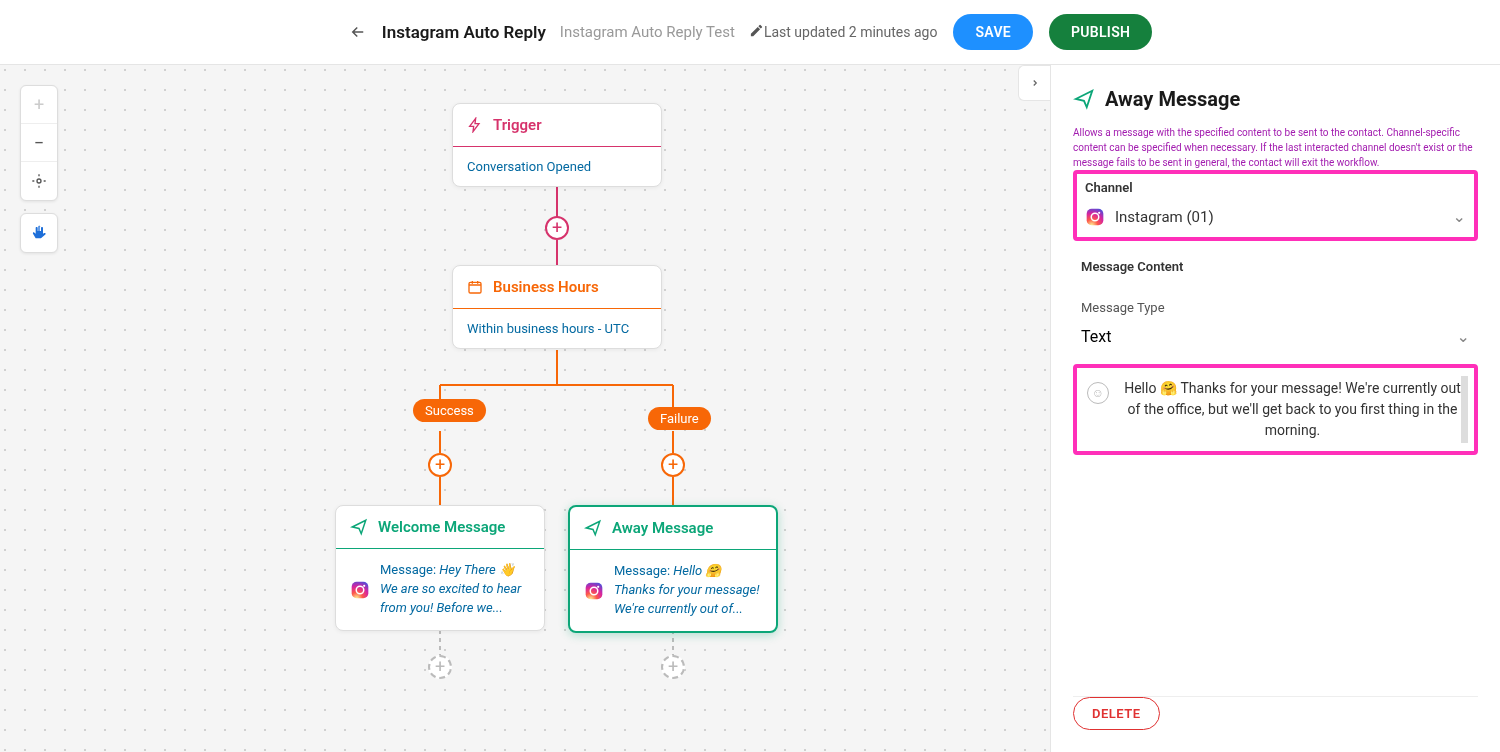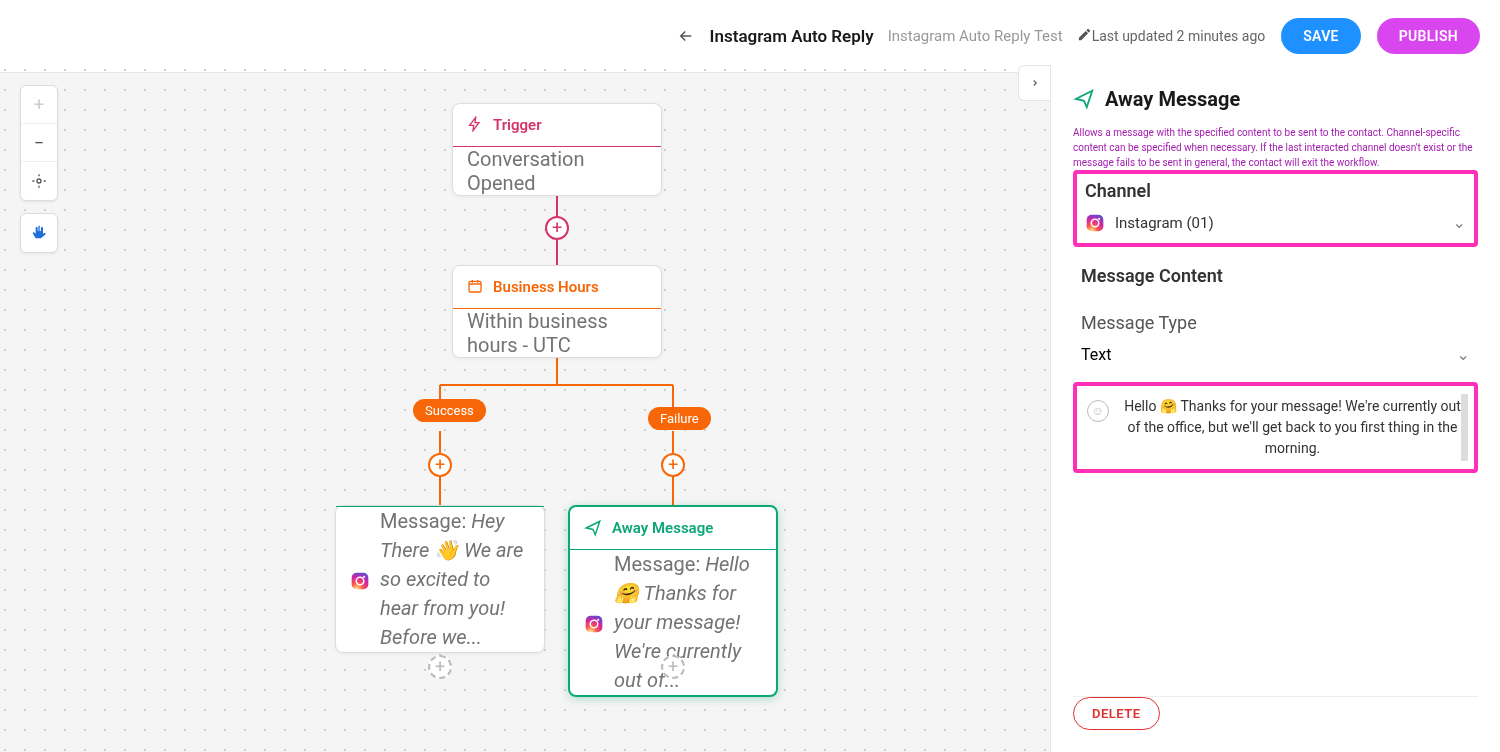--- a/index.html
+++ b/index.html
@@ -1,37 +1,37 @@
 <!DOCTYPE html>
 <html><head>
 <meta charset="utf-8">
 <style>
 *{box-sizing:border-box;margin:0;padding:0;font-family:-apple-system,BlinkMacSystemFont,"Segoe UI",Roboto,sans-serif}
 body{background:#f5f5f5;width:1500px;height:752px;overflow:hidden;position:relative}
-.header{height:73px;background:#fff;border-bottom:1px solid #e5e5e5;display:flex;align-items:center;padding:0 20px;justify-content:flex-end}
+.header{height:65px;background:#fff;border-bottom:1px solid #e5e5e5;display:flex;align-items:center;padding:0 20px;justify-content:center}
 .header-left{display:flex;align-items:center;gap:14px}
 .back-arrow{width:20px;height:20px;cursor:pointer;display:flex;align-items:center;justify-content:center;color:#555}
 .title{font-size:17px;font-weight:600;color:#1a1a1a}
 .subtitle{font-size:15px;color:#999}
 .edit-icon{color:#555;cursor:pointer}
 .header-right{display:flex;align-items:center;gap:16px}
 .updated{font-size:14px;color:#666}
 .btn{padding:10px 22px;border-radius:22px;font-size:14px;font-weight:600;border:none;cursor:pointer;letter-spacing:0.3px}
 .btn-save{background:#1e90ff;color:#fff}
-.btn-publish{background:#d946ef;color:#fff}
+.btn-publish{background:#15803d;color:#fff}
 .canvas{position:absolute;top:65px;left:0;width:1050px;height:687px;background-image:radial-gradient(circle,#d0d0d0 1px,transparent 1px);background-size:20px 20px;background-position:-5px -5px}
 .toolbar{position:absolute;top:20px;left:20px;display:flex;flex-direction:column;gap:0}
 .tool-group{background:#fff;border:1px solid #ddd;border-radius:6px;overflow:hidden;box-shadow:0 1px 3px rgba(0,0,0,0.08)}
 .tool-group+.tool-group{margin-top:12px}
 .tool-btn{width:36px;height:38px;display:flex;align-items:center;justify-content:center;cursor:pointer;color:#555;border-bottom:1px solid #eee;font-size:18px}
 .tool-btn:last-child{border-bottom:none}
 .tool-btn.disabled{color:#ccc;cursor:default}
 .node{position:absolute;background:#fff;border:1px solid #ddd;border-radius:8px;box-shadow:0 1px 4px rgba(0,0,0,0.06);width:210px}
-.node-header{display:flex;gap:10px;padding:12px 14px;font-size:15px;font-weight:600}
-.node-body{padding:0 14px;font-size:20px;color:#737373;border-top:1px solid}
+.node-header{display:flex;align-items:center;gap:10px;padding:12px 14px;font-size:15px;font-weight:600}
+.node-body{padding:12px 14px;font-size:13px;color:#0369a1;border-top:1px solid}
 .node-trigger{top:38px;left:452px}
 .node-trigger .node-header{color:#d6336c}
 .node-trigger .node-body{border-top-color:#d6336c}
 .node-biz{top:200px;left:452px}
 .node-biz .node-header{color:#f76707}
 .node-biz .node-body{border-top-color:#f76707}
 .node-welcome{top:440px;left:335px}
 .node-away{top:440px;left:568px;border:2px solid #0ca678;box-shadow:0 2px 10px rgba(12,166,120,0.3)}
 .node-msg .node-header{color:#0ca678}
 .node-msg .node-body{border-top-color:#0ca678;display:flex;gap:10px;align-items:center}
@@ -47,21 +47,21 @@
 .circle-orange2{border:2px solid #f76707;color:#f76707;top:388px;left:661px}
 .circle-gray1{border:2px dashed #bbb;color:#bbb;top:590px;left:428px}
 .circle-gray2{border:2px dashed #bbb;color:#bbb;top:590px;left:661px}
 svg.connectors{position:absolute;top:0;left:0;width:100%;height:100%;pointer-events:none}
 .sidebar{position:absolute;top:65px;right:0;width:450px;height:687px;background:#fff;border-left:1px solid #e5e5e5;padding:22px;display:flex;flex-direction:column}
 .collapse-tab{position:absolute;top:65px;right:450px;width:32px;height:36px;background:#fff;border:1px solid #e5e5e5;border-right:none;border-radius:6px 0 0 6px;display:flex;align-items:center;justify-content:center;cursor:pointer;color:#666}
 .side-title{display:flex;align-items:center;gap:10px;font-size:20px;font-weight:700;color:#1a1a1a;margin-bottom:14px}
 .side-desc{font-size:10px;color:#a21caf;line-height:1.5;}
 .field-block{margin-bottom:18px;padding:6px 8px}
 .hl{border:4px solid #ff2fb9;border-radius:4px}
-.field-label{font-size:18px;font-weight:600;color:#333;margin-bottom:8px}
+.field-label{font-size:13px;font-weight:600;color:#333;margin-bottom:8px}
 .select-row{display:flex;align-items:flex-start;justify-content:space-between;gap:10px;padding:4px 0;cursor:pointer}
 .select-left{display:flex;align-items:center;gap:10px;font-size:15px;color:#333}
 .chev{color:#888}
 .msg-box{border:4px solid #ff2fb9;border-radius:4px;padding:10px;display:flex;gap:12px;align-items:flex-start;position:relative}
 .emoji-icon{width:22px;height:22px;border:1.5px solid #bbb;border-radius:50%;display:flex;align-items:center;justify-content:center;font-size:12px;color:#bbb;flex-shrink:0;margin-top:4px}
 .msg-content{font-size:14px;color:#333;line-height:1.5;text-align:center;flex:1}
 .msg-box::after{content:"";position:absolute;right:6px;top:8px;bottom:8px;width:7px;background:#ddd}
 .side-footer{margin-top:auto;border-top:1px solid #eee;padding-top:0}
 .btn-delete{border:1.5px solid #e03131;color:#e03131;background:#fff;padding:8px 18px;border-radius:20px;font-size:13px;font-weight:600;cursor:pointer;letter-spacing:0.5px}
 </style>
@@ -140,20 +140,26 @@
     </div>
     <div class="node-body">Within business hours - UTC</div>
   </div>
 
   <div class="pill pill-success">Success</div>
   <div class="pill pill-failure">Failure</div>
   <div class="circle-btn circle-orange1">+</div>
   <div class="circle-btn circle-orange2">+</div>
 
   <div class="node node-msg node-welcome">
+    <div class="node-header">
+      <svg width="18" height="18" viewBox="0 0 24 24" fill="none" stroke="currentColor" stroke-width="2">
+          <path d="M3 12l18-9-6 18-3-7-9-2z"></path>
+        </svg>
+      <span>Welcome Message</span>
+    </div>
     <div class="node-body">
       <svg class="ig-icon" viewBox="0 0 24 24">
           <defs>
             <radialGradient id="ig1" cx="30%" cy="100%" r="120%">
               <stop offset="0%" stop-color="#fdf497"></stop>
               <stop offset="30%" stop-color="#fd5949"></stop>
               <stop offset="60%" stop-color="#d6249f"></stop>
               <stop offset="100%" stop-color="#285AEB"></stop>
             </radialGradient>
           </defs>

